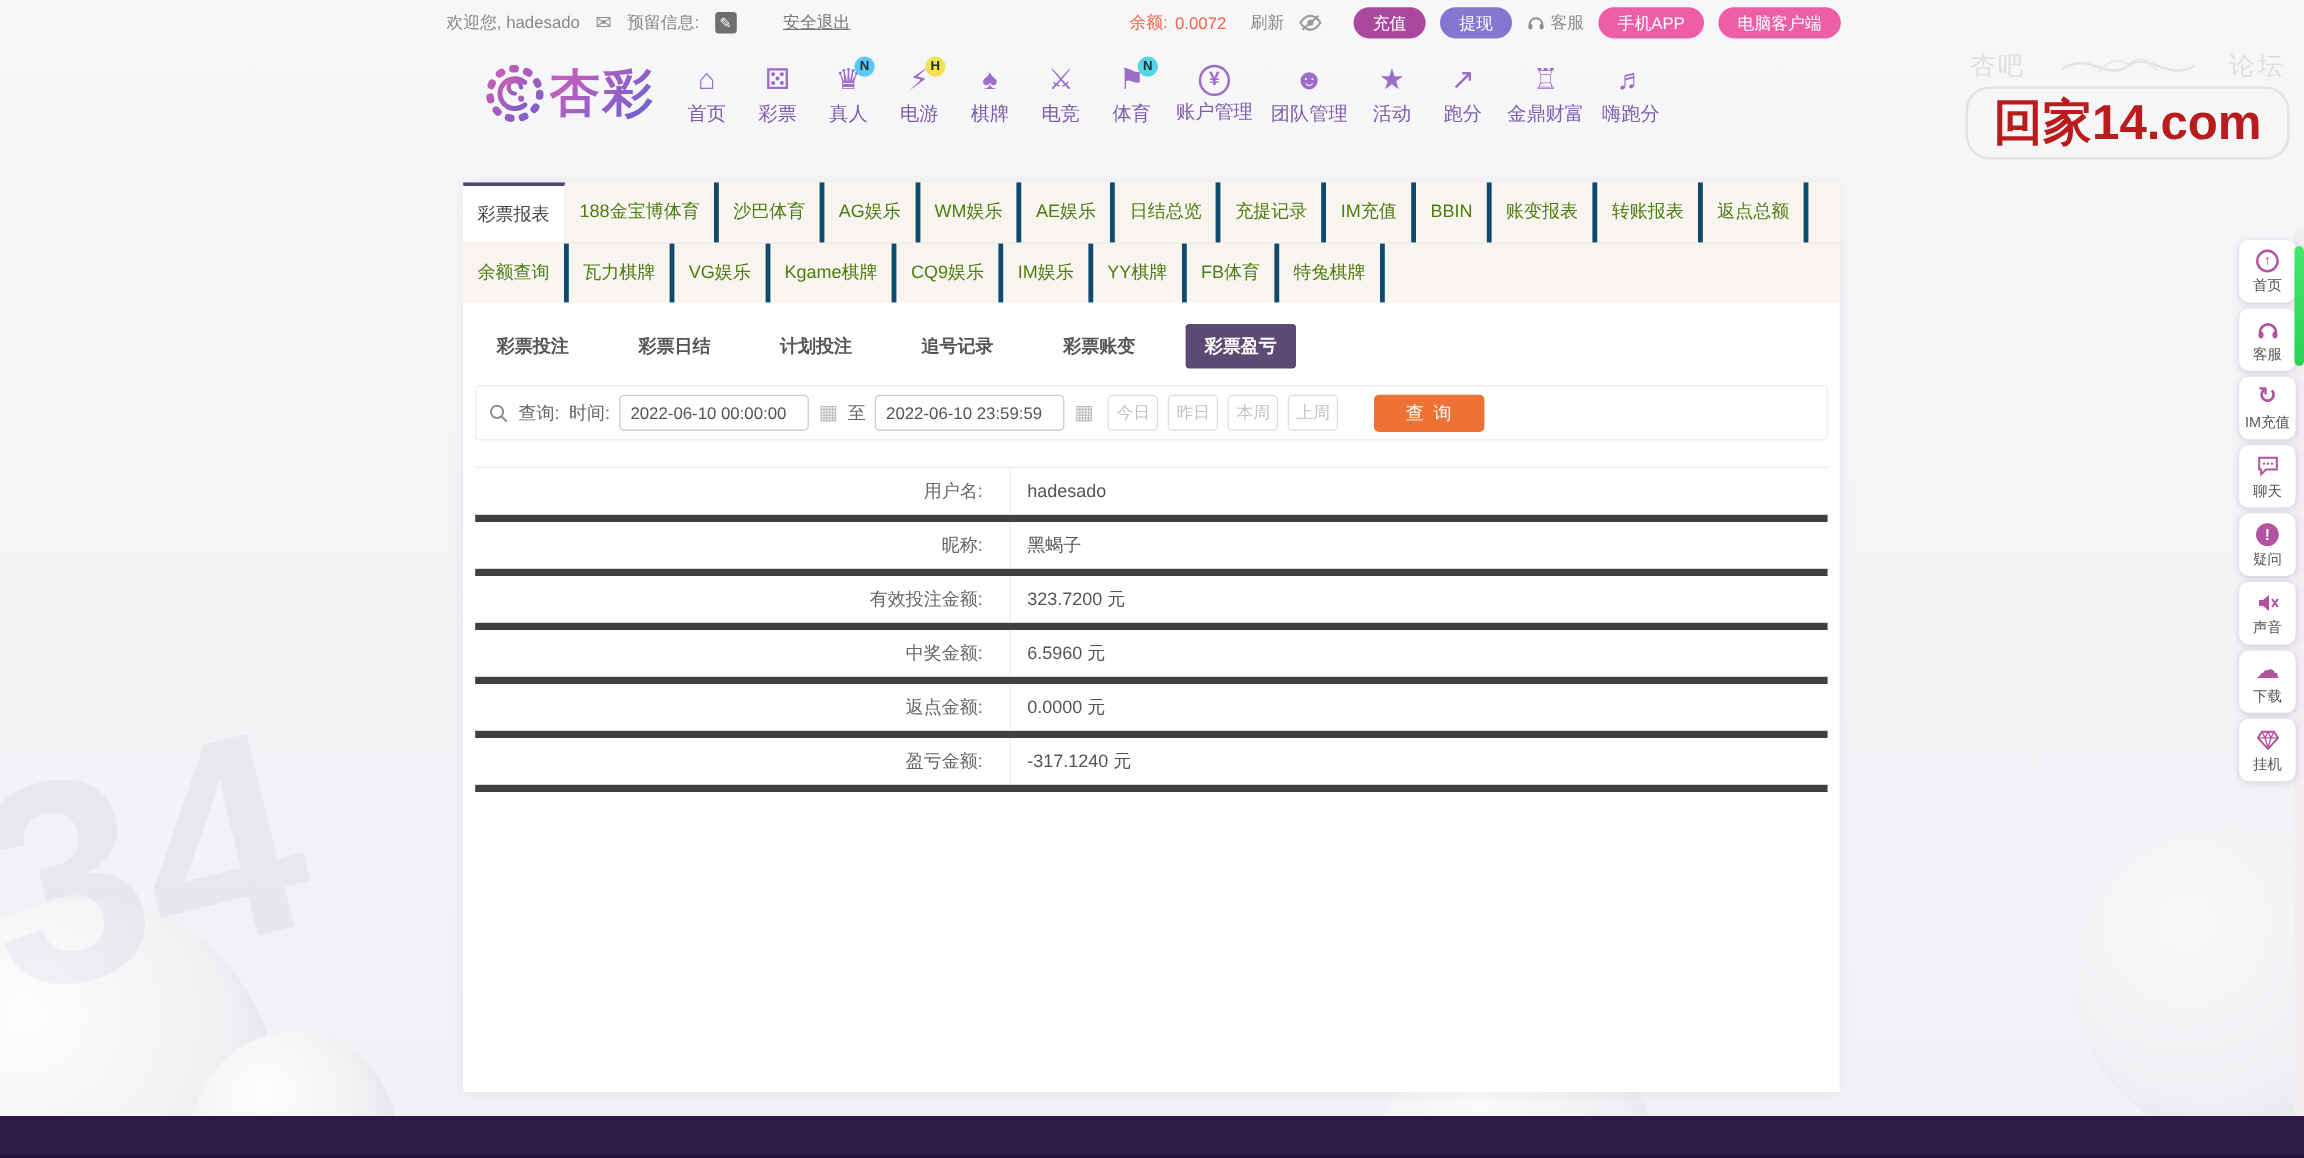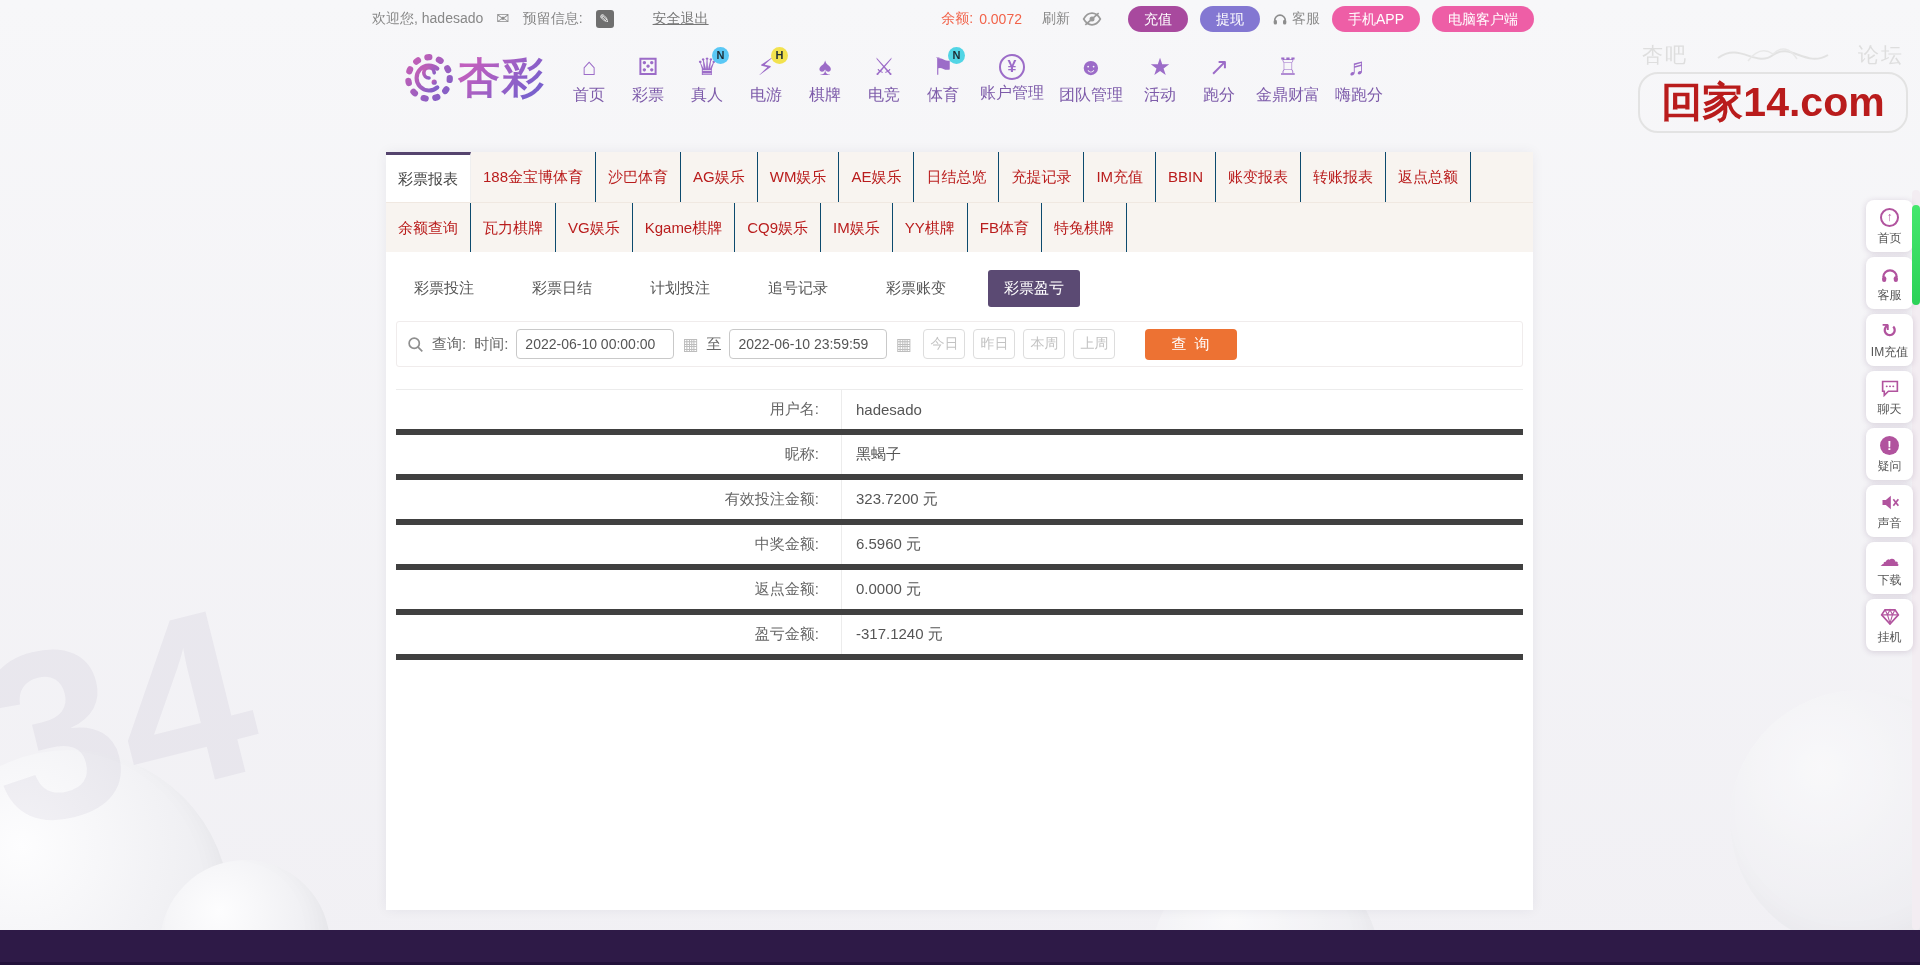--- a/index.html
+++ b/index.html
@@ -64,28 +64,28 @@
     color:#dbdbdb; text-align:center; user-select:none; }
   .wm-top { display:flex; align-items:center; justify-content:space-between;
     font-size:21px; letter-spacing:2px; padding:0 4px; color:#dedede; }
   .wm-box { border:2px solid #e3e3e3; border-radius:20px; padding:1px 8px; margin-top:2px;
     font-size:41px; font-weight:bold; color:#b91c1c; white-space:nowrap; }
 
   
   .panel { position:absolute; left:386px; top:152px; width:1147px; height:758px;
     background:#fff; box-shadow:0 0 12px rgba(40,20,70,0.06); z-index:2; }
   .tabs { display:flex; background:#f8f4f0; height:50px; }
-  .tab { line-height:50px; padding:0 12px; font-size:15px; color:#b91c1c;
-    border-right:1px solid #0c4a6e; white-space:nowrap; cursor:pointer; }
+  .tab { line-height:50px; padding:0 12px; font-size:15px; color:#4d7c0f;
+    border-right:4px solid #0c4a6e; white-space:nowrap; cursor:pointer; }
   .tab.active { background:#fff; border-top:3px solid #55446e; line-height:47px;
     color:#444; border-right:1px solid #efefef; }
   .tabs-row2 { border-top:1px solid #f0e8e1; }
   .content { padding:18px 10px 0; }
 
-  .subtabs { display:flex; align-items:center; gap:26px; margin:0 0 14px 2px; }
+  .subtabs { display:flex; align-items:center; gap:26px; margin:0 0 14px 2px;font-weight:bold; }
   .subtab { font-size:15px; color:#555; padding:9px 16px; cursor:pointer; white-space:nowrap; }
   .subtab.active { background:#5b4a73; color:#fff; border-radius:3px; }
 
   .querybar { border:1px solid #f0ecec; border-radius:3px; height:46px;
     display:flex; align-items:center; padding:0 10px; gap:8px; font-size:15px; color:#666; }
   .search-icon { display:flex; align-items:center; }
   input.date { width:158px; height:30px; border:1px solid #c9c9c9; border-radius:4px;
     padding:0 8px; font-size:14px; color:#555; font-family:inherit; background:#fff; }
   .cal { color:#bdbdbd; font-size:17px; cursor:pointer; }
   .quick { width:42px; height:30px; border:1px solid #ddd; border-radius:4px; background:#fff;

